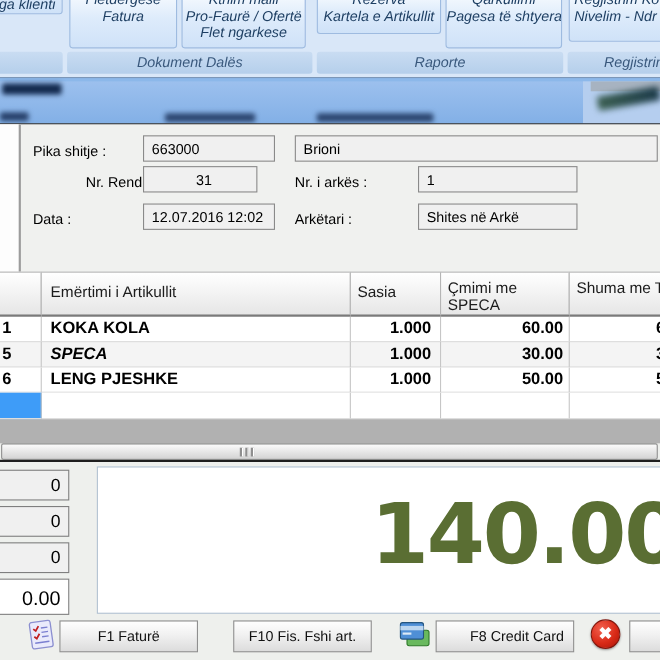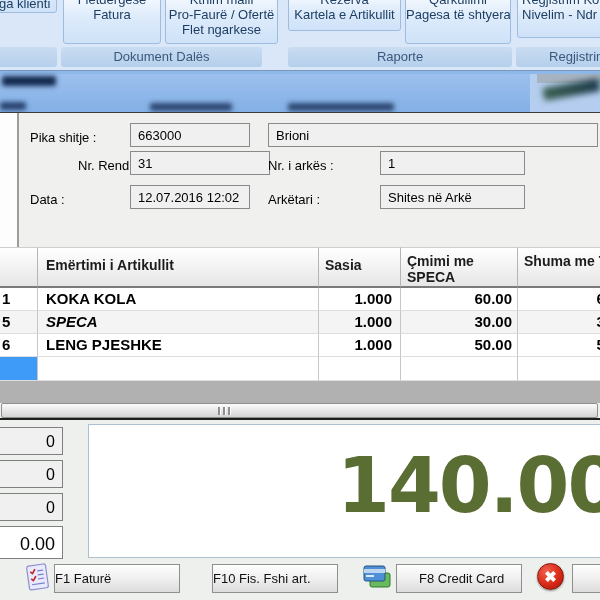--- a/index.html
+++ b/index.html
@@ -2,21 +2,21 @@
 <html><head>
 <meta charset="utf-8">
 <style>
   html,body{margin:0;padding:0;background:#888;}
   #stage{
     position:relative;width:600px;height:600px;overflow:hidden;
     background:#eef0ed;font-family:"Liberation Sans",sans-serif;
     -webkit-font-smoothing:antialiased;
   }
   
-  #ribbon{position:absolute;left:0;top:0;width:600px;height:70px;background:#d9e7f8;border-bottom:6px solid #a21caf;}
+  #ribbon{position:absolute;left:0;top:0;width:600px;height:70px;background:#d9e7f8;border-bottom:6px solid #a21caf;font-style:italic;}
   .rbtn{
     position:absolute;border:1px solid #9ebbe0;border-radius:3px;
     background:linear-gradient(180deg,#f4f9fe 0%,#ddebfb 45%,#cfe2f8 100%);
     color:#1e3f63;font-size:13px;line-height:15px;text-align:center;
     overflow:hidden;box-sizing:border-box;
   }
   .rbtn .ln{display:block;white-space:nowrap;}
   .grp{
     position:absolute;top:47px;height:20px;border-radius:3px;
     background:linear-gradient(180deg,#c9dcf2,#b5cfeb);
@@ -44,21 +44,21 @@
   .ffield{
     position:absolute;box-sizing:border-box;border:1px solid #8a8a8a;background:#f0f0f0;
     font-size:13px;color:#000;padding:4px 0 0 7px;height:24px;white-space:nowrap;overflow:hidden;
   }
   
   #grid{position:absolute;left:0;top:247px;width:600px;height:156px;background:#b1b1b1;}
   .hcell{
     position:absolute;top:0;height:41px;box-sizing:border-box;
     background:linear-gradient(180deg,#ffffff,#e6e6e6);
     border-right:1px solid #b5b5b5;border-bottom:2px solid #7a7a7a;border-top:1px solid #cfcfcf;
-    font-size:14px;color:#1c1c1c;line-height:16px;padding:5px 0 0 6px;overflow:hidden;font-weight:bold;
+    font-size:14px;color:#1c1c1c;line-height:16px;padding:5px 0 0 6px;overflow:hidden;
   }
   .hcell.mid{line-height:34px;padding-top:0;}
   .trow{position:absolute;left:0;width:640px;height:23px;}
   .tcell{
     position:absolute;top:0;height:23px;box-sizing:border-box;
     border-right:1px solid #c6c6c6;border-bottom:1px solid #dedede;
     font-size:15px;font-weight:bold;color:#000;line-height:22px;white-space:nowrap;overflow:hidden;
   }
   .tcell.num{padding-left:2px;}
   .tcell.name{padding-left:8px;}
@@ -81,21 +81,21 @@
     text-align:right;padding-right:7px;font-size:16px;
   }
   #bigbox{position:absolute;left:88px;top:4px;width:552px;height:134px;background:#fff;border:1px solid #aebfcf;box-sizing:border-box;overflow:hidden;}
   #grandtotal{
     position:absolute;left:248px;top:16px;font-size:76px;font-weight:bold;
     color:#5a6e33;font-family:"DejaVu Sans","Liberation Sans",sans-serif;letter-spacing:-2px;white-space:nowrap;
   }
   .fbtn{
     position:absolute;top:144px;height:29px;box-sizing:border-box;
     border:1px solid #8f8f8f;background:linear-gradient(180deg,#fefefe 0%,#f1f1f1 45%,#dcdcdc 100%);
-    font-size:13px;color:#111;text-align:left;line-height:27px;white-space:nowrap;overflow:hidden;
+    font-size:13px;color:#111;text-align:center;line-height:27px;white-space:nowrap;overflow:hidden;
     font-family:"Liberation Sans",sans-serif;
   }
   #closeicon{
     position:absolute;left:537px;top:143px;width:27px;height:27px;border-radius:50%;
     background:radial-gradient(circle at 35% 30%,#f2604e 0%,#d92a17 55%,#a61408 100%);
     border:1px solid #7e150c;box-sizing:border-box;color:#fff;font-size:15px;font-weight:bold;
     text-align:center;line-height:25px;box-shadow:0 1px 2px rgba(0,0,0,.4);
   }
   .icon-svg{position:absolute;}
 </style>
@@ -124,21 +124,21 @@
     <div class="rbtn" style="left:405px;top:-5px;width:106px;height:49px;">
       <span class="ln" style="margin-top:-4px;">Qarkullimi</span>
       <span class="ln">Pagesa të shtyera</span>
     </div>
     <div class="rbtn" style="left:517px;top:-5px;width:123px;height:43px;text-align:left;padding-left:4px;">
       <span class="ln" style="margin-top:-4px;">Regjistrim Ko</span>
       <span class="ln">Nivelim - Ndr</span>
     </div>
 
     <div class="grp" style="left:-60px;width:117px;"></div>
-    <div class="grp" style="left:61px;width:201px;">Dokument Dalës</div>
+    <div class="grp" style="left:61px;width:223px;">Dokument Dalës</div>
     <div class="grp" style="left:288px;width:224px;">Raporte</div>
     <div class="grp" style="left:516px;width:124px;">Regjistrim</div>
   </div>
 
   <div id="titlebar">
     <div class="band"></div>
     <div class="rightpanel"></div>
     <div class="topcorner"></div>
     <div class="blob b1"></div>
     <div class="blob b2"></div>
@@ -149,21 +149,21 @@
   </div>
 
   <div id="formarea">
     <div class="sidewhite"></div>
 
     <span class="flabel" style="left:30px;top:17px;text-align:center;">Pika shitje :</span>
     <div class="ffield" style="left:130px;top:10px;width:120px;">663000</div>
     <div class="ffield" style="left:268px;top:10px;width:330px;">Brioni</div>
 
     <span class="flabel" style="left:30px;top:45px;margin-left:48px;">Nr. Rend.:</span>
-    <div class="ffield" style="left:130px;top:38px;width:140px;">31</div>
+    <div class="ffield" style="left:130px;top:38px;width:104px;text-align:center;">31</div>
     <span class="flabel" style="left:268px;top:45px;">Nr. i arkës :</span>
     <div class="ffield" style="left:380px;top:38px;width:145px;">1</div>
 
     <span class="flabel" style="left:30px;top:79px;">Data :</span>
     <div class="ffield" style="left:130px;top:72px;width:120px;">12.07.2016 12:02</div>
     <span class="flabel" style="left:268px;top:79px;">Arkëtari :</span>
     <div class="ffield" style="left:380px;top:72px;width:145px;">Shites në Arkë</div>
   </div>
 
   <div id="grid">

